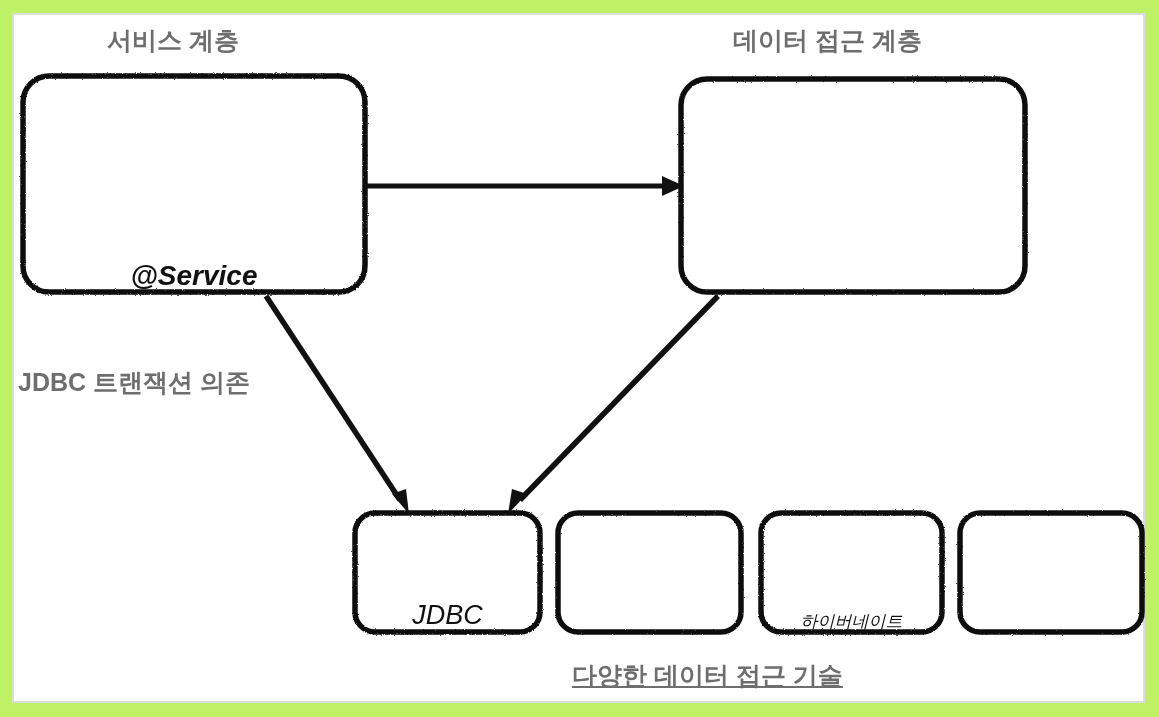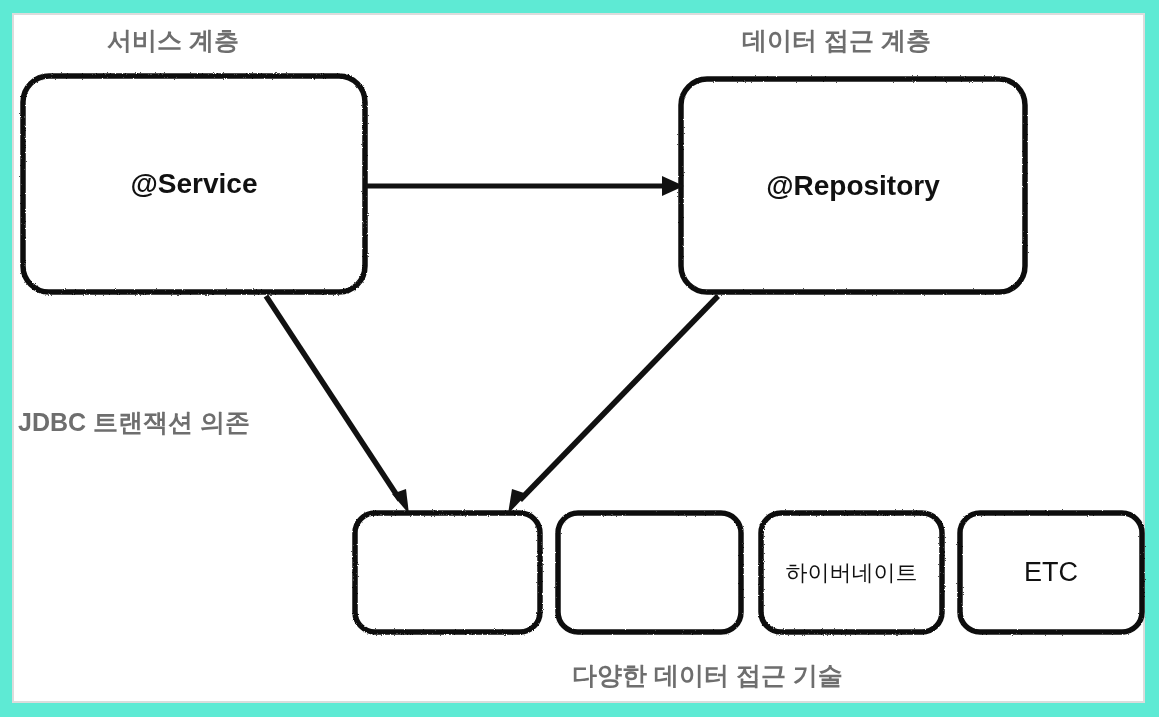--- a/index.html
+++ b/index.html
@@ -5,21 +5,21 @@
 <style>
   html, body {
     margin: 0;
     padding: 0;
     background: #ffffff;
   }
   #root {
     position: relative;
     width: 1159px;
     height: 717px;
-    background: #5eead4;
+    background: #bef264;
     font-family: "Liberation Sans", "DejaVu Sans", sans-serif;
     overflow: hidden;
   }
   #frame {
     position: absolute;
     left: 12px;
     top: 13px;
     width: 1133px;
     height: 690px;
     border: 2px solid #dcdcdc;
@@ -32,35 +32,36 @@
     top: 0;
     width: 1159px;
     height: 717px;
     pointer-events: none;
   }
   .node-label {
     position: absolute;
     display: flex;
     flex-direction: column;
     align-items: center;
-    justify-content: center;
+    justify-content: flex-end;
     text-align: center;
     color: #111111;
     font-weight: bold;
     line-height: 1.18;
     pointer-events: none;
+    font-style: italic;
   }
   .node-label .ln {
     display: block;
     white-space: nowrap;
   }
   .big-node { font-size: 28px; }
   .small-node { font-size: 27px; }
   .small-node .ln { font-weight: 400; }
-  .hb-node .ln { font-size: 22px; font-weight: 400; }
+  .hb-node .ln { font-size: 17px; font-weight: 400; }
   .section-title {
     position: absolute;
     color: #6e6e6e;
     font-weight: bold;
     font-size: 25px;
     white-space: nowrap;
     letter-spacing: 0px;
   }
   .edge-caption {
     position: absolute;
@@ -68,20 +69,21 @@
     font-weight: bold;
     font-size: 25px;
     white-space: nowrap;
   }
   .bottom-caption {
     position: absolute;
     color: #6e6e6e;
     font-weight: bold;
     font-size: 25px;
     white-space: nowrap;
+    text-decoration: underline;
   }
 </style>
 </head>
 <body>
 
 <div id="root">
 
   <div id="frame"></div>
 
   <svg id="canvas" viewBox="0 0 1159 717">
@@ -137,38 +139,37 @@
     </g>
 
     <g>
       <line x1="718" y1="296" x2="520" y2="500" stroke="#111111" stroke-width="5.5" stroke-linecap="butt"></line>
       <polygon points="508,514 512,489 527,494" fill="#111111"></polygon>
     </g>
   </svg>
 
   <div class="section-title" style="left:107px; top:24px;">서비스 계층</div>
 
-  <div class="section-title" style="left:733px; top:24px;margin-left:9px;">데이터 접근 계층</div>
+  <div class="section-title" style="left:733px; top:24px;">데이터 접근 계층</div>
 
   <div class="node-label big-node" style="left:23px; top:76px; width:342px; height:216px;">
     <span class="ln">@Service</span>
   </div>
 
   <div class="node-label big-node" style="left:681px; top:79px; width:344px; height:213px;">
-    <span class="ln">@Repository</span>
   </div>
 
-  <div class="edge-caption" style="left:18px; top:366px;margin-top:40px;">JDBC 트랜잭션 의존</div>
+  <div class="edge-caption" style="left:18px; top:366px;">JDBC 트랜잭션 의존</div>
 
 
+  <div class="node-label small-node" style="left:355px; top:513px; width:185px; height:119px;">
+    <span class="ln">JDBC</span>
+  </div>
 
 
   <div class="node-label small-node hb-node" style="left:761px; top:513px; width:181px; height:119px;">
     <span class="ln">하이버네이트</span>
   </div>
 
-  <div class="node-label small-node" style="left:960px; top:513px; width:182px; height:119px;">
-    <span class="ln">ETC</span>
-  </div>
 
   <div class="bottom-caption" style="left:572px; top:659px;">다양한 데이터 접근 기술</div>
 
 </div>
 
 </body></html>

